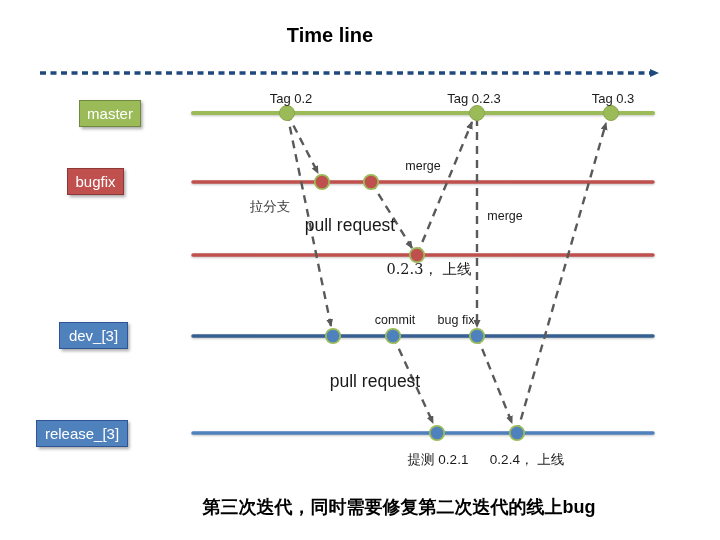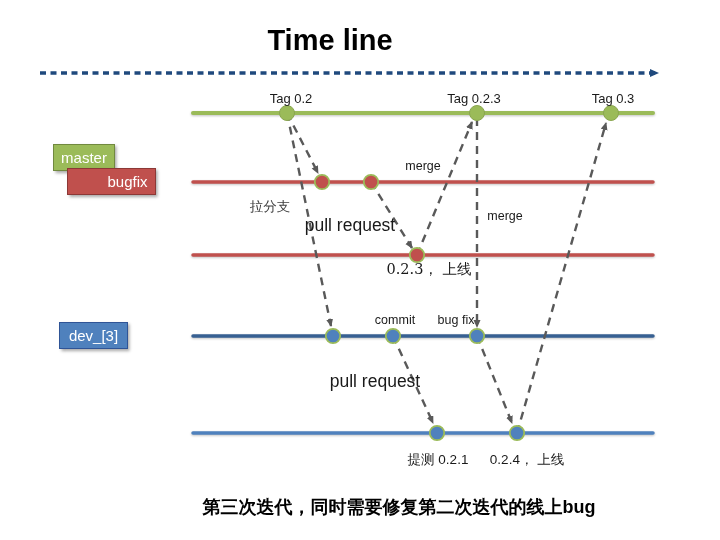--- a/index.html
+++ b/index.html
@@ -1,28 +1,28 @@
 <!DOCTYPE html>
 <html style="--c-green: #9bbb59; --c-green_dark: #71893f; --c-red: #c0504d; --c-red_dark: #8c3836; --c-blue: #4f81bd; --c-blue_dark: #376092; --c-blue_border: #2f5496; --c-timeline: #1f497d; --c-arrow: #595959;"><head>
 <meta charset="utf-8">
 <style>
   html,body{margin:0;padding:0;background:#ffffff;}
   .stage{position:relative;width:720px;height:540px;background:#fff;overflow:hidden;
          font-family:"Liberation Sans",sans-serif;}
   .stage svg{position:absolute;left:0;top:0;}
   .title{position:absolute;left:0;top:24px;width:660px;text-align:center;
-         font-size:29px;font-weight:bold;color:#000;}
+         font-size:20px;font-weight:bold;color:#000;}
   .caption{position:absolute;left:0;top:495px;width:710px;text-align:center;
          font-size:18px;font-weight:bold;color:#000;margin-left:44px;}
   .branch-label{position:absolute;display:flex;align-items:center;justify-content:center;
          color:#fff;font-size:15px;box-shadow:1.5px 2px 3px rgba(0,0,0,0.35);}
   .branch-label.green{background:var(--c-green);border:1.5px solid var(--c-green_dark);}
-  .branch-label.red{background:var(--c-red);border:1.5px solid var(--c-red_dark);padding-left:32px;}
+  .branch-label.red{background:var(--c-red);border:1.5px solid var(--c-red_dark);}
   .branch-label.blue{background:var(--c-blue);border:1.5px solid var(--c-blue_border);}
-  #lbl-master{left:53px;top:100px;width:60px;height:25px;margin-top:44px;}
+  #lbl-master{left:79px;top:100px;width:60px;height:25px;}
   #lbl-bugfix{left:67px;top:168px;width:55px;height:25px;}
   #lbl-bugrelease{left:24px;top:240px;width:103px;height:25px;}
   #lbl-dev{left:59px;top:322px;width:67px;height:25px;text-align:right;}
   #lbl-release{left:36px;top:420px;width:90px;height:25px;}
   .bline{stroke-linecap:round;filter:drop-shadow(0px 1.5px 0.8px rgba(80,80,80,0.35));}
   .master-line{stroke:var(--c-green);stroke-width:4;}
   .red-line{stroke:var(--c-red);stroke-width:3.5;}
   .dev-line{stroke:var(--c-blue_dark);stroke-width:3.5;}
   .release-line{stroke:var(--c-blue);stroke-width:3.5;}
   .timeline{stroke:var(--c-timeline);stroke-width:3.5;stroke-dasharray:6 4.5;fill:none;}
@@ -96,15 +96,16 @@
     <text class="t-small" x="395" y="324" text-anchor="middle">commit</text>
     <text class="t-small" x="456" y="324" text-anchor="middle">bug fix</text>
     <text class="t-pr" x="375" y="387" text-anchor="middle">pull request</text>
     <text class="t-bottom" x="438" y="464" text-anchor="middle">提测  0.2.1</text>
     <text class="t-bottom" x="527" y="464" text-anchor="middle">0.2.4， 上线</text>
   </svg>
 
   <div class="branch-label green" id="lbl-master">master</div>
   <div class="branch-label red" id="lbl-bugfix">bugfix</div>
   <div class="branch-label blue" id="lbl-dev">dev_[3]</div>
+  <div class="branch-label blue" id="lbl-release">release_[3]</div>
 
   <div class="caption">第三次迭代，同时需要修复第二次迭代的线上bug</div>
 </div>
 
 </body></html>

